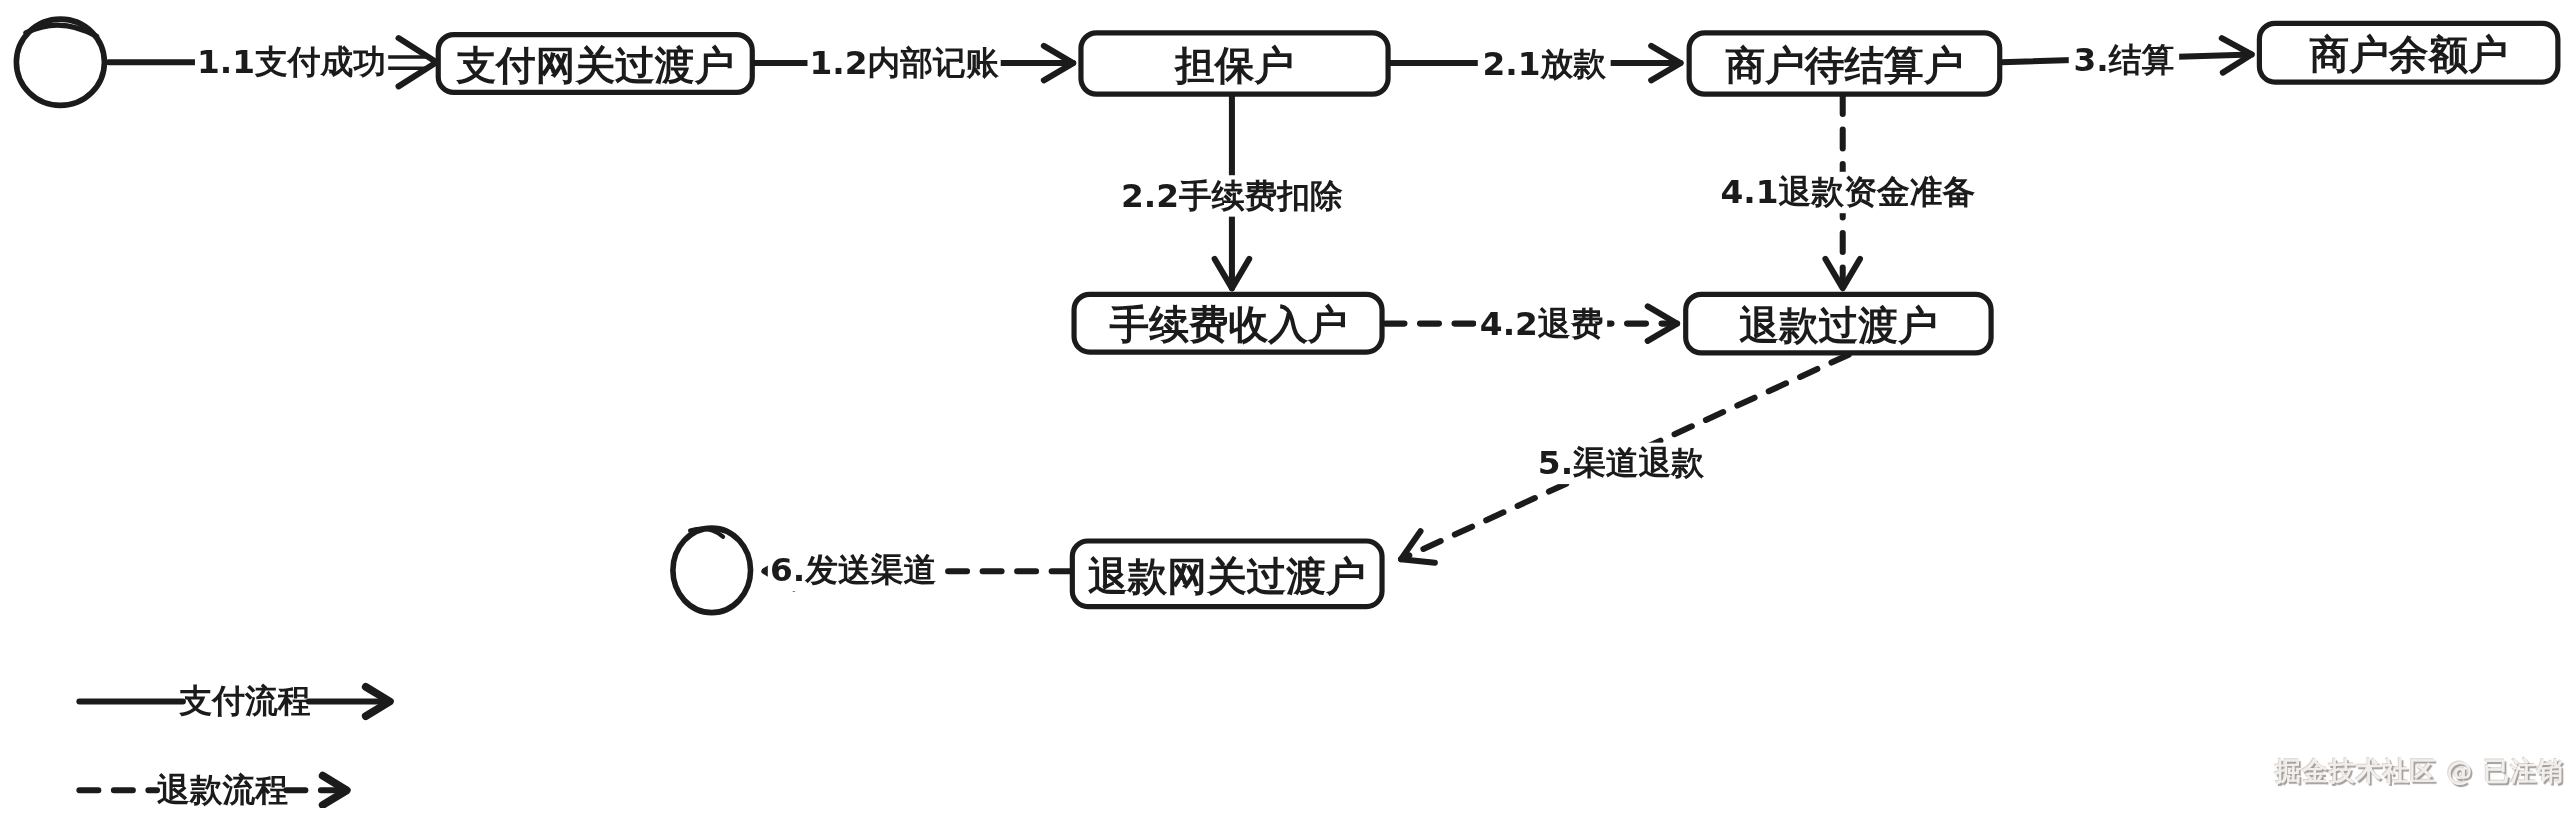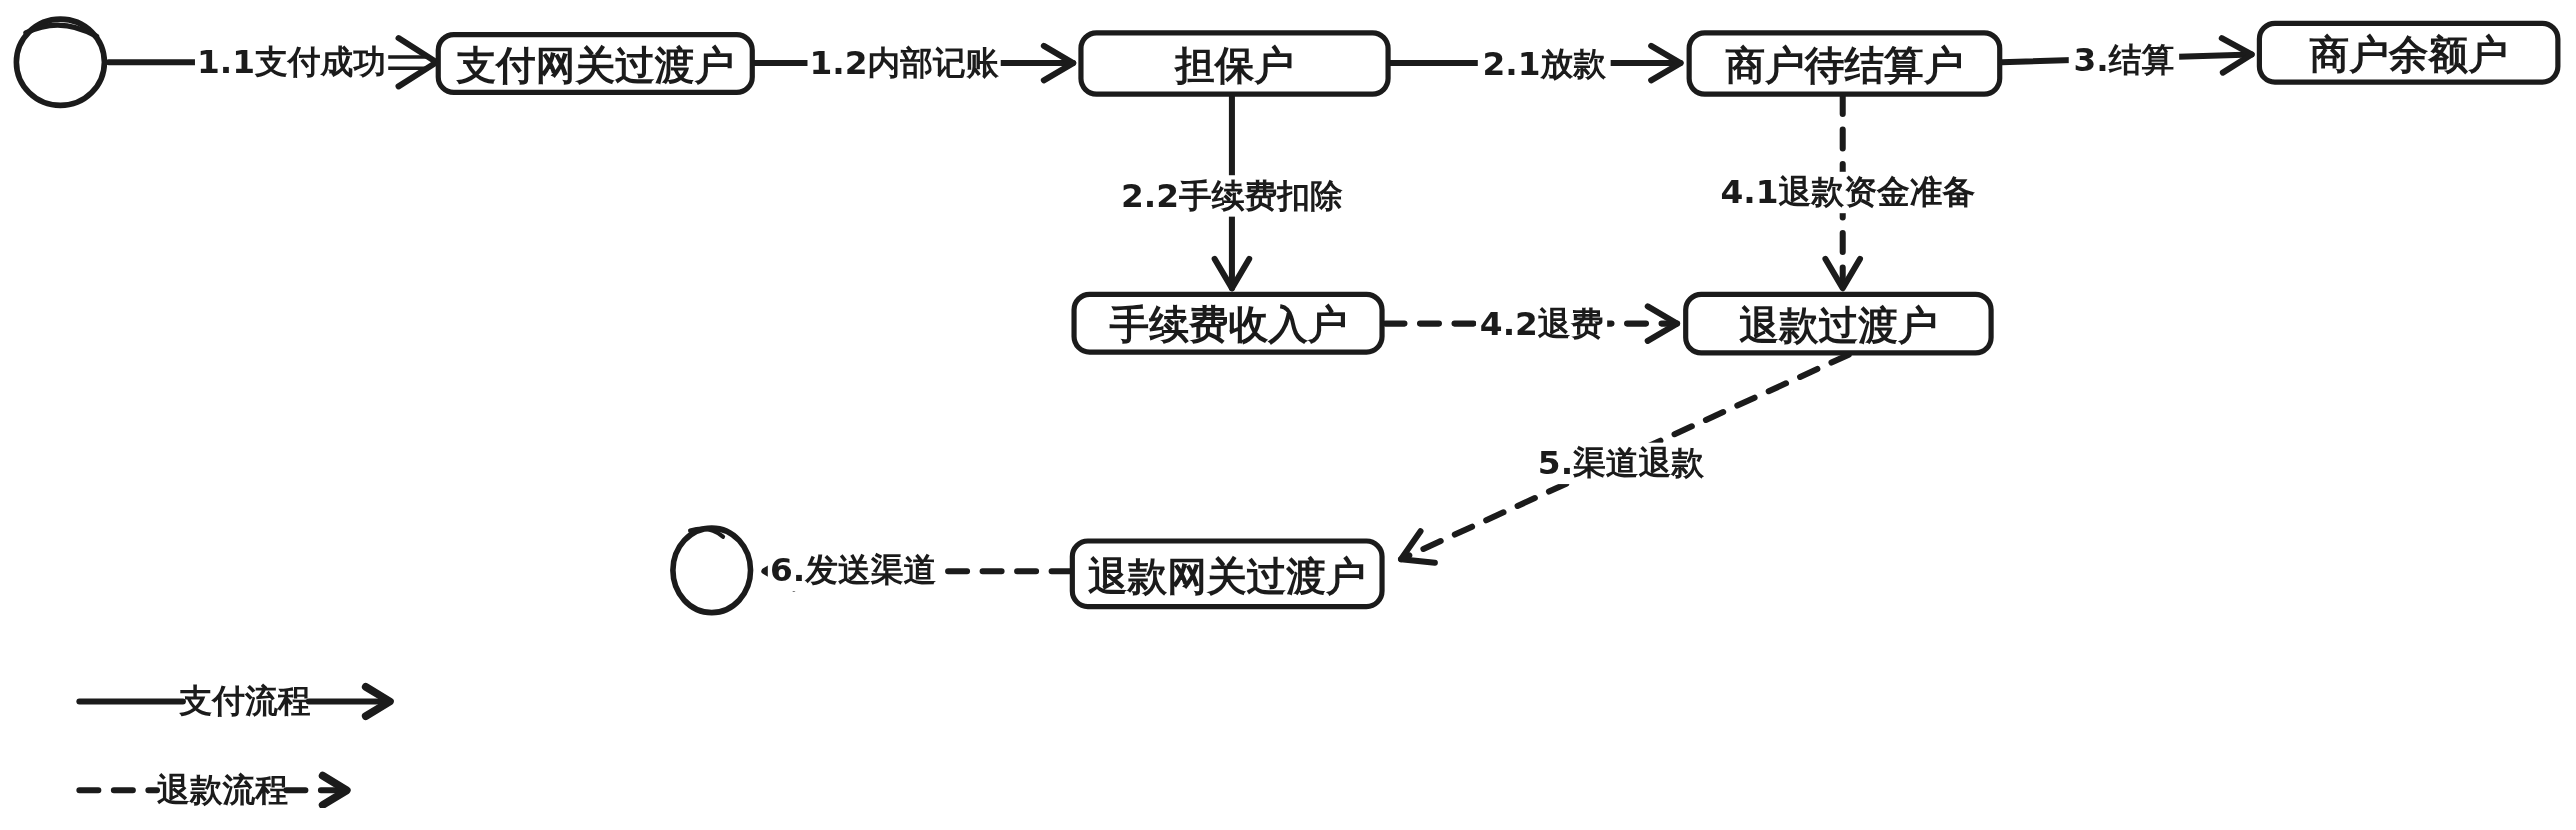--- a/index.html
+++ b/index.html
@@ -199,15 +199,16 @@
     </g>
 
     <g>
       <line class="edge dashed" x1="92" y1="916" x2="182" y2="916" stroke-width="8" stroke-dasharray="20 17"></line>
       <text class="legend-label" x="258" y="916" text-anchor="middle" dominant-baseline="central">退款流程</text>
       <line class="edge dashed" x1="332" y1="916" x2="402" y2="916" stroke-width="8" stroke-dasharray="20 17" marker-end="url(#chev-bold)"></line>
     </g>
 
   </svg>
 
+  <div class="watermark">掘金技术社区 @ 已注销</div>
 
 </div>
 
 
 </body></html>

